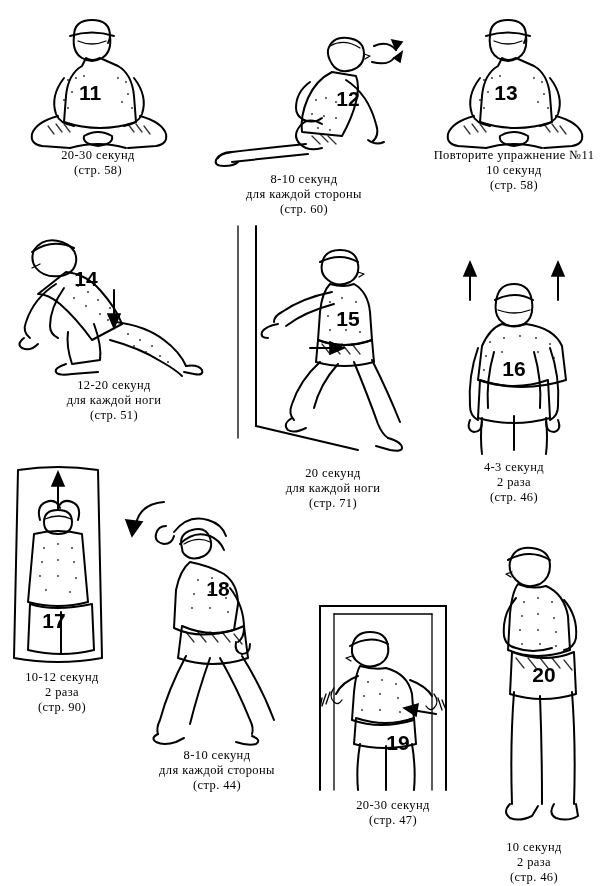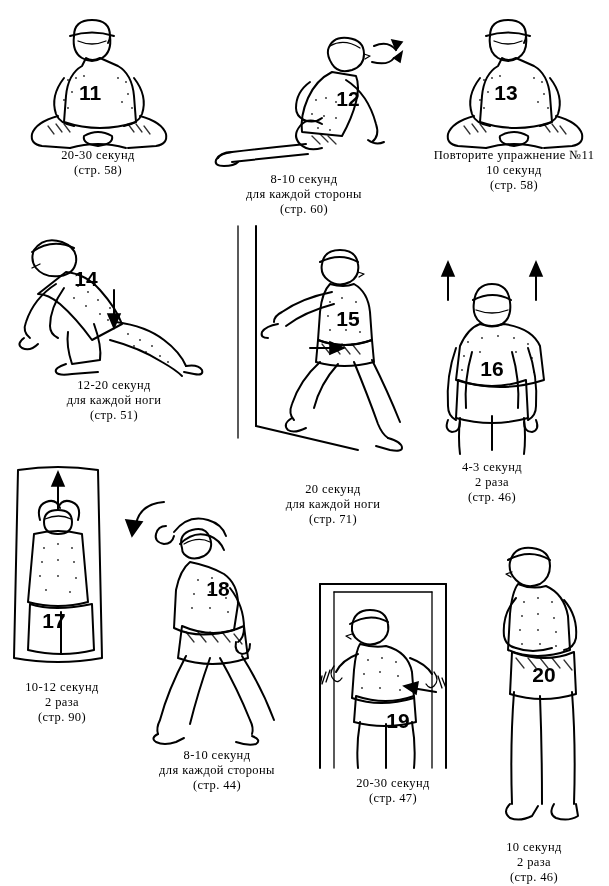--- a/index.html
+++ b/index.html
@@ -293,26 +293,26 @@
 
         <path class="ln" d="M116 136 q14 34 24 62 q4 10 10 14"></path>
         <path class="ln" d="M134 134 q16 32 28 62"></path>
         <path class="ln" d="M150 212 q14 4 14 10 q0 4 -12 2 l-14 -4"></path>
 
         <path class="ln" d="M72 122 l26 0"></path>
         <polygon class="arrow" points="106,122 92,116 92,128"></polygon>
         <text class="num" x="110" y="100" text-anchor="middle">15</text>
       </svg>
     </div>
-    <div class="caption" style="margin-top:20px;">20 секунд
+    <div class="caption" style="margin-top:4px;">20 секунд
 для каждой ноги
 (стр. 71)</div>
   </div>
 
-  <div class="ex" style="left:412px; top:256px; width:160px;">
+  <div class="ex" style="left:434px; top:256px; width:160px;">
     <div class="fig">
       <svg width="160" height="200" viewBox="0 0 160 200">
 
         <path class="ln" d="M36 44 L36 14"></path>
         <polygon class="arrow" points="36,6 30,20 42,20"></polygon>
         <path class="ln" d="M124 44 L124 14"></path>
         <polygon class="arrow" points="124,6 118,20 130,20"></polygon>
 
         <path class="ln" d="M62 46 q2 -18 18 -18 q16 0 18 18 q2 16 -8 22 q-12 6 -22 -2 q-8 -6 -6 -20 z"></path>
         <path class="ln" d="M61 44 q20 -10 38 0"></path>
@@ -382,21 +382,21 @@
             <circle cx="72" cy="114" r="0.9"></circle>
           <circle cx="42" cy="126" r="0.9"></circle>
             <circle cx="66" cy="128" r="0.9"></circle>
         </g>
 
         <path class="ln" d="M26 140 q24 8 62 0 l2 46 q-32 8 -66 0 z"></path>
         <path class="ln" d="M57 148 l0 42"></path>
         <text class="num" x="50" y="164" text-anchor="middle">17</text>
       </svg>
     </div>
-    <div class="caption" style="margin-top:14px; text-align:center;">10-12 секунд
+    <div class="caption" style="margin-top:4px; text-align:center;">10-12 секунд
 2 раза
 (стр. 90)</div>
   </div>
 
   <div class="ex" style="left:120px; top:492px; width:194px;">
     <div class="fig">
       <svg width="194" height="252" viewBox="0 0 194 252">
 
         <path class="ln" d="M16 32 q4 -20 28 -22"></path>
         <polygon class="arrow" points="12,44 6,28 22,30"></polygon>
@@ -442,21 +442,21 @@
         <path class="ln" d="M38 242 q-8 4 -2 8 q8 4 20 0 l8 -4"></path>
         <path class="ln" d="M132 244 q10 4 4 8 q-8 2 -20 -2"></path>
         <text class="num" x="98" y="104" text-anchor="middle">18</text>
       </svg>
     </div>
     <div class="caption" style="margin-top:4px;">8-10 секунд
 для каждой стороны
 (стр. 44)</div>
   </div>
 
-  <div class="ex" style="left:300px; top:580px; width:186px;">
+  <div class="ex" style="left:300px; top:602px; width:186px;">
     <div class="fig">
       <svg width="186" height="192" viewBox="0 0 186 192">
 
         <path class="ln" d="M20 4 L20 188"></path>
         <path class="ln" d="M20 4 L146 4"></path>
         <path class="ln" d="M146 4 L146 188"></path>
         <path class="ln-thin" d="M34 12 L34 188"></path>
         <path class="ln-thin" d="M34 12 L132 12"></path>
         <path class="ln-thin" d="M132 12 L132 188"></path>
 

